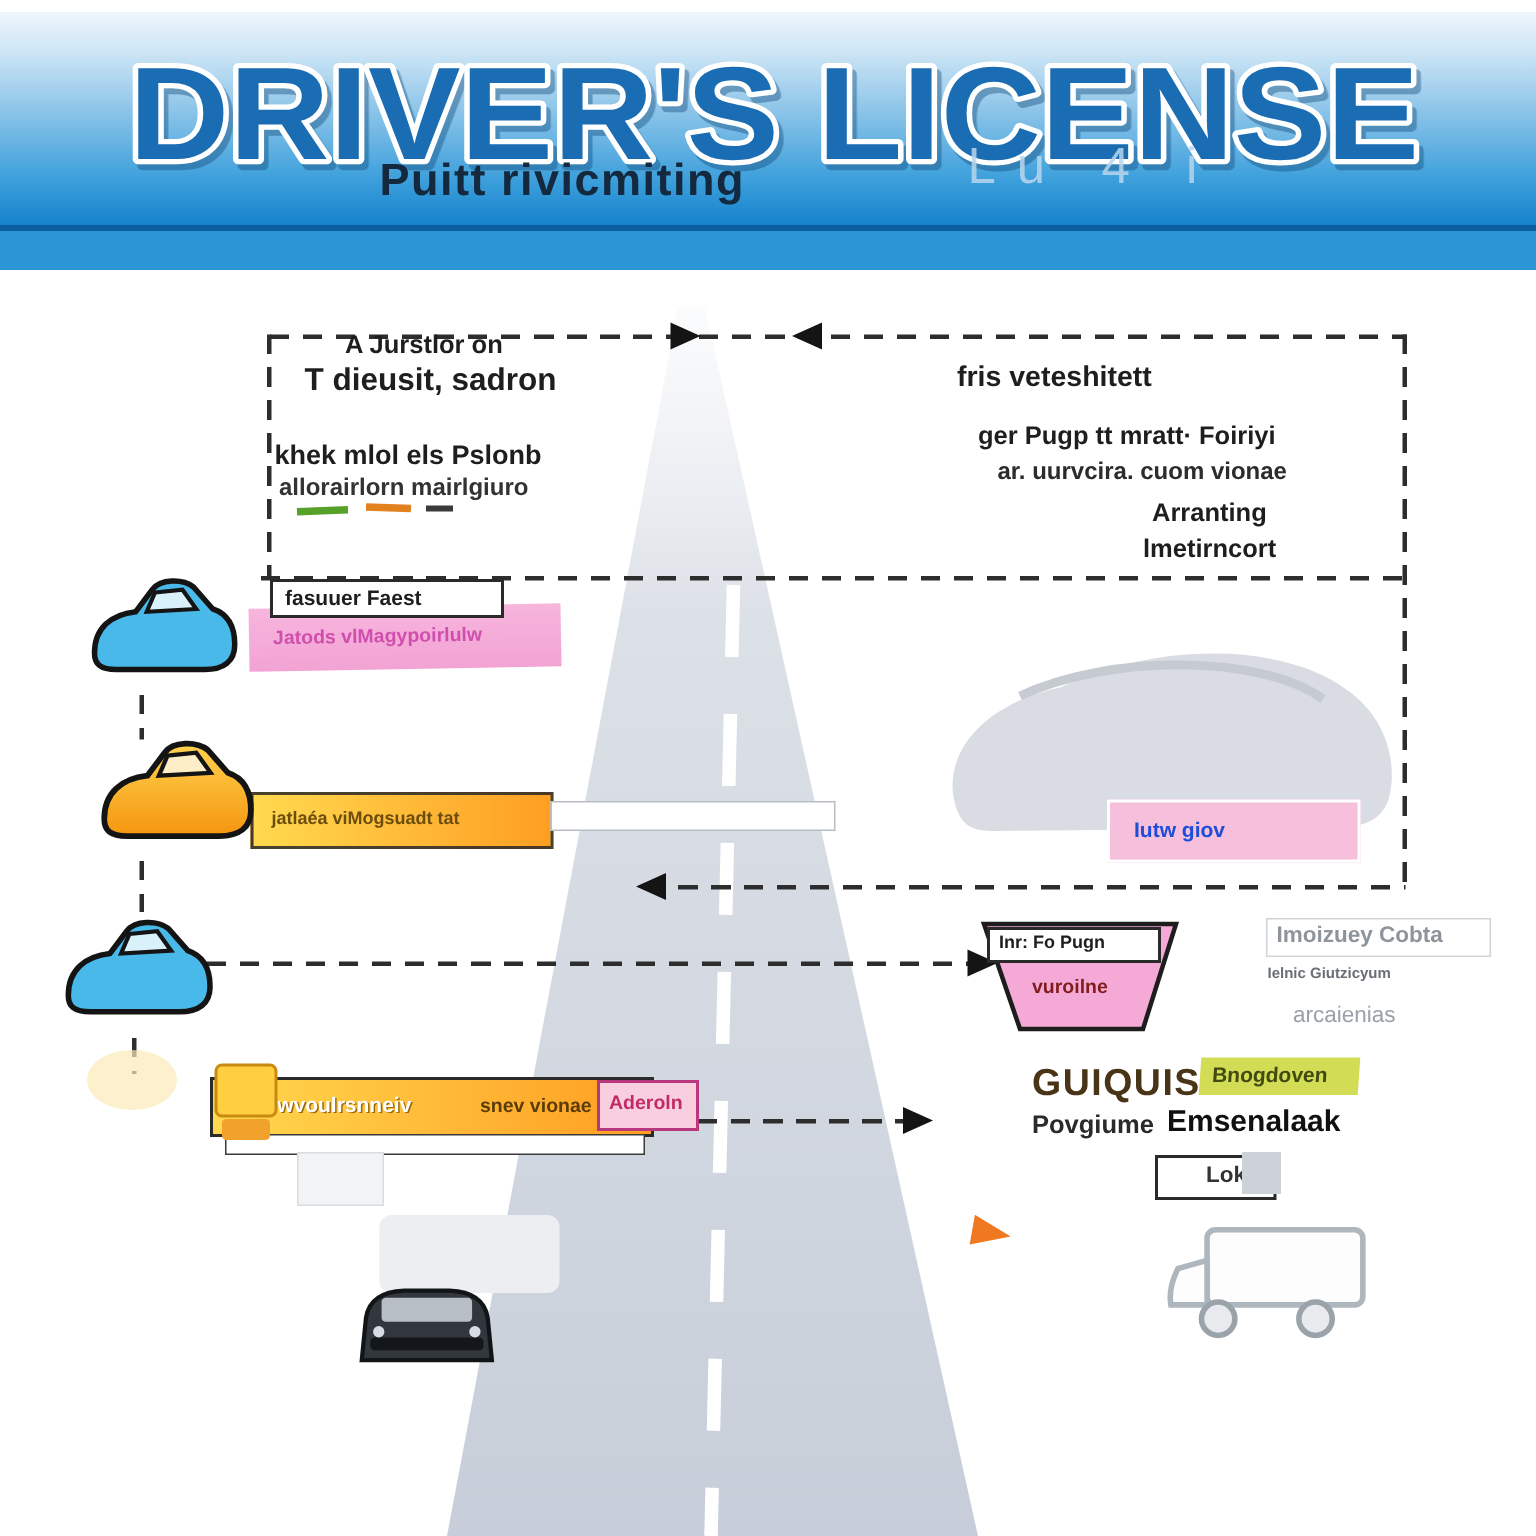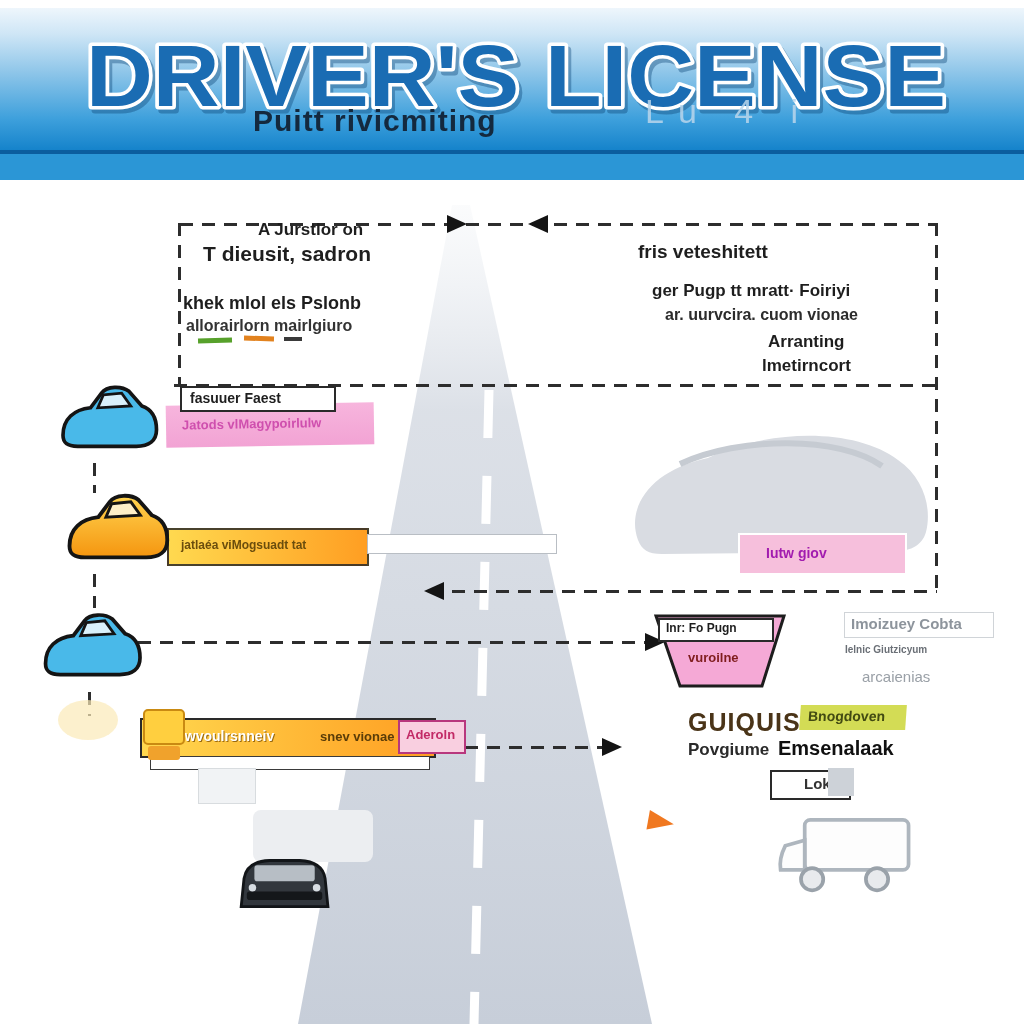--- a/index.html
+++ b/index.html
@@ -56,21 +56,21 @@
   <div class="abs dash-v" style="left:93px;top:463px;height:30px;"></div>
   <div class="abs dash-v" style="left:93px;top:574px;height:34px;"></div>
   <div class="abs dash-v" style="left:88px;top:692px;height:24px;"></div>
 
   <div class="abs arr-r" style="left:447px;top:215px;"></div>
   <div class="abs arr-l" style="left:528px;top:215px;"></div>
   <div class="abs arr-l" style="left:424px;top:582px;"></div>
   <div class="abs arr-r" style="left:645px;top:633px;"></div>
   <div class="abs arr-r" style="left:602px;top:738px;"></div>
 
-  <div class="abs txt" style="left:230px;top:220px;font-size:17px;font-weight:bold;margin-left:28px;">A Jurstlor on</div>
+  <div class="abs txt" style="left:230px;top:220px;font-size:17px;font-weight:bold;">A Jurstlor on</div>
   <div class="abs txt" style="left:203px;top:242px;font-size:21px;font-weight:bold;">T dieusit, sadron</div>
   <div class="abs txt" style="left:183px;top:293px;font-size:18px;font-weight:bold;">khek mlol els Pslonb</div>
   <div class="abs txt" style="left:186px;top:317px;font-size:16px;font-weight:bold;color:#333;text-align:right;">allorairlorn mairlgiuro</div>
   <div class="abs" style="left:198px;top:338px;width:34px;height:5px;background:#57a12b;transform:rotate(-2deg);"></div>
   <div class="abs" style="left:244px;top:336px;width:30px;height:5px;background:#e2821e;transform:rotate(2deg);"></div>
   <div class="abs" style="left:284px;top:337px;width:18px;height:4px;background:#3a3a3a;"></div>
 
   <div class="abs txt" style="left:638px;top:241px;font-size:19px;font-weight:bold;">fris veteshitett</div>
   <div class="abs txt" style="left:652px;top:281px;font-size:17px;font-weight:bold;">ger Pugp tt mratt· Foiriyi</div>
   <div class="abs txt" style="left:665px;top:306px;font-size:16px;font-weight:bold;color:#2c2c2c;">ar. uurvcira. cuom vionae</div>
@@ -106,21 +106,21 @@
     <path d="M12,62 C12,44 24,34 42,32 L54,16 C60,8 76,8 84,14 L98,30 C110,34 114,44 114,56 C114,68 106,74 92,74 L28,74 C16,74 12,70 12,62 Z" fill="url(#carO)" stroke="#141414" stroke-width="4"></path>
     <path d="M56,18 L76,16 L86,30 L50,32 Z" fill="#fdeec7" stroke="#141414" stroke-width="3"></path>
   </svg>
 
   <svg class="abs" style="left:34px;top:606px;width:112px;height:88px;" viewBox="0 0 120 95">
     <path d="M12,62 C12,44 24,34 42,32 L54,16 C60,8 76,8 84,14 L98,30 C110,34 114,44 114,56 C114,68 106,74 92,74 L28,74 C16,74 12,70 12,62 Z" style="fill:var(--car_blue,#49b9e9);" stroke="#141414" stroke-width="4"></path>
     <path d="M56,18 L76,16 L86,30 L50,32 Z" fill="#d9f1fb" stroke="#141414" stroke-width="3"></path>
   </svg>
 
   <div class="abs" style="left:738px;top:533px;width:165px;height:38px;background:#f6bfdc;border:2px solid #fff;">
-    <div class="txt" style="padding:10px 0 0 26px;font-size:14px;color:#a21caf;font-weight:bold;">Iutw giov</div>
+    <div class="txt" style="padding:10px 0 0 16px;font-size:14px;color:#1d4ed8;font-weight:bold;">Iutw giov</div>
   </div>
 
 
   <svg class="abs" style="left:650px;top:612px;width:140px;height:78px;" viewBox="0 0 140 78">
     <polygon points="6,4 134,4 112,74 30,74" fill="#f5a9d6" stroke="#1d1d1d" stroke-width="3"></polygon>
   </svg>
   <div class="abs box" style="left:658px;top:618px;width:112px;height:20px;">
     <div class="txt" style="padding:1px 0 0 6px;font-size:12px;font-weight:bold;">Inr: Fo Pugn</div>
   </div>
   <div class="abs txt" style="left:688px;top:650px;font-size:13px;font-weight:bold;color:#7f1d1d;">vuroilne</div>

